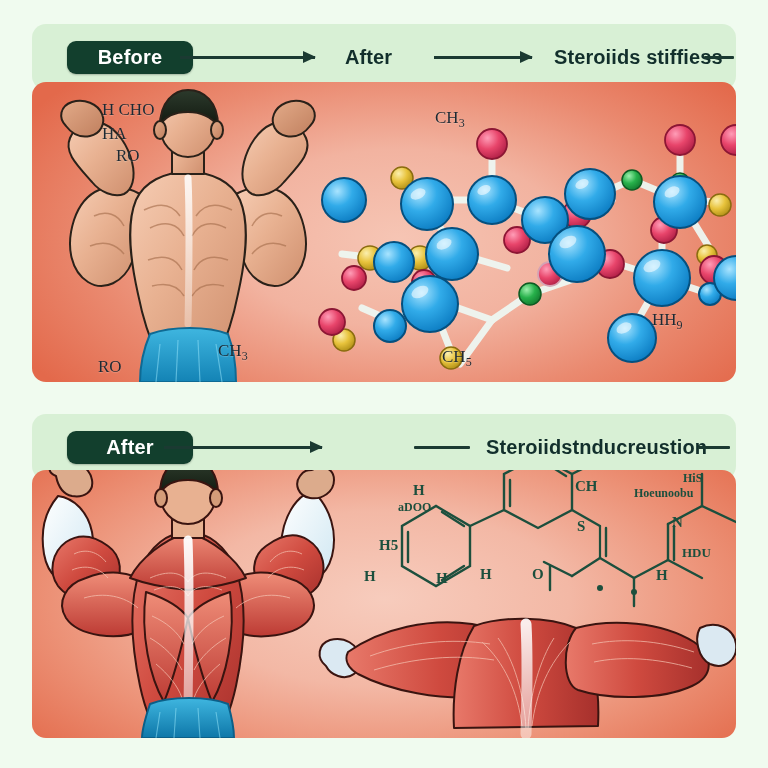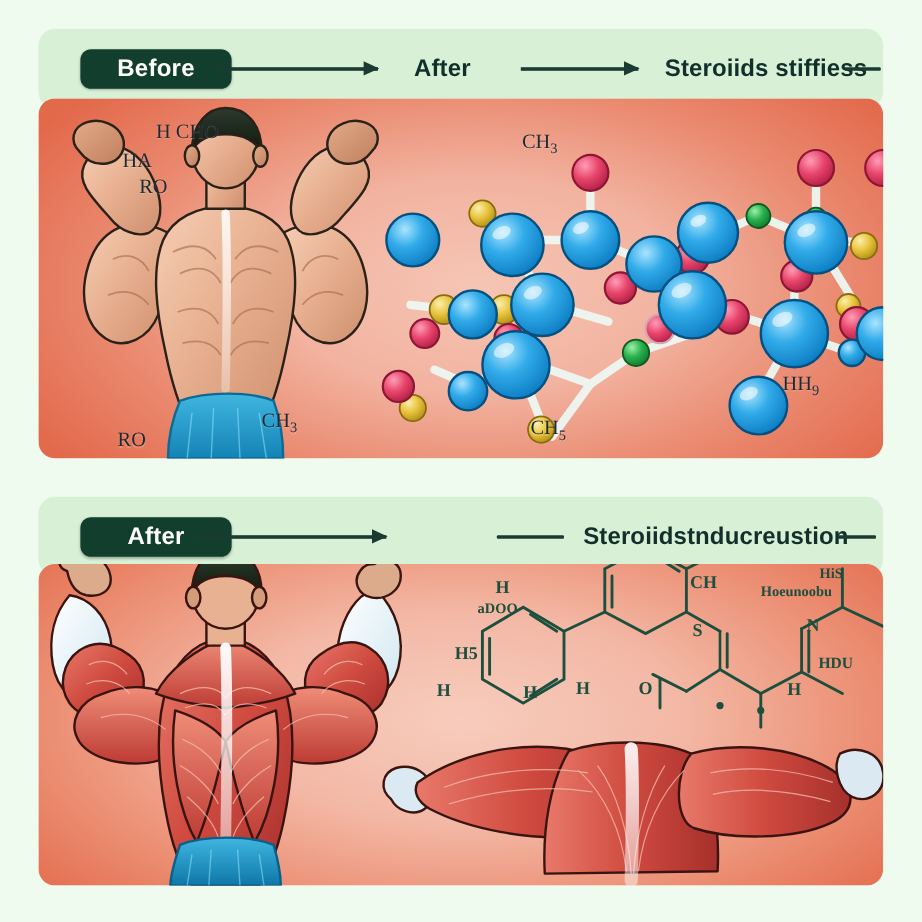--- a/index.html
+++ b/index.html
@@ -290,21 +290,21 @@
           <ellipse cx="340" cy="110" rx="8" ry="5" transform="rotate(-25 340 110)"></ellipse>
           <ellipse cx="112" cy="162" rx="8" ry="5" transform="rotate(-25 112 162)"></ellipse>
           <ellipse cx="88" cy="210" rx="9" ry="5.5" transform="rotate(-25 88 210)"></ellipse>
           <ellipse cx="236" cy="160" rx="9" ry="5.5" transform="rotate(-25 236 160)"></ellipse>
           <ellipse cx="320" cy="184" rx="9" ry="5.5" transform="rotate(-25 320 184)"></ellipse>
           <ellipse cx="292" cy="246" rx="8" ry="5" transform="rotate(-25 292 246)"></ellipse>
         </g>
       </svg>
     </div>
 
-    <div class="mol-label" style="left:70px;top:18px;margin-left:28px;">H CHO</div>
+    <div class="mol-label" style="left:70px;top:18px;">H CHO</div>
     <div class="mol-label" style="left:70px;top:42px;">HA</div>
     <div class="mol-label" style="left:84px;top:64px;">RO</div>
 
     <div class="mol-label" style="left:403px;top:26px;">
       <span>CH</span><span class="sub">3</span>
     </div>
 
     <div class="mol-label" style="left:66px;top:275px;">RO</div>
 
     <div class="mol-label" style="left:186px;top:259px;">

